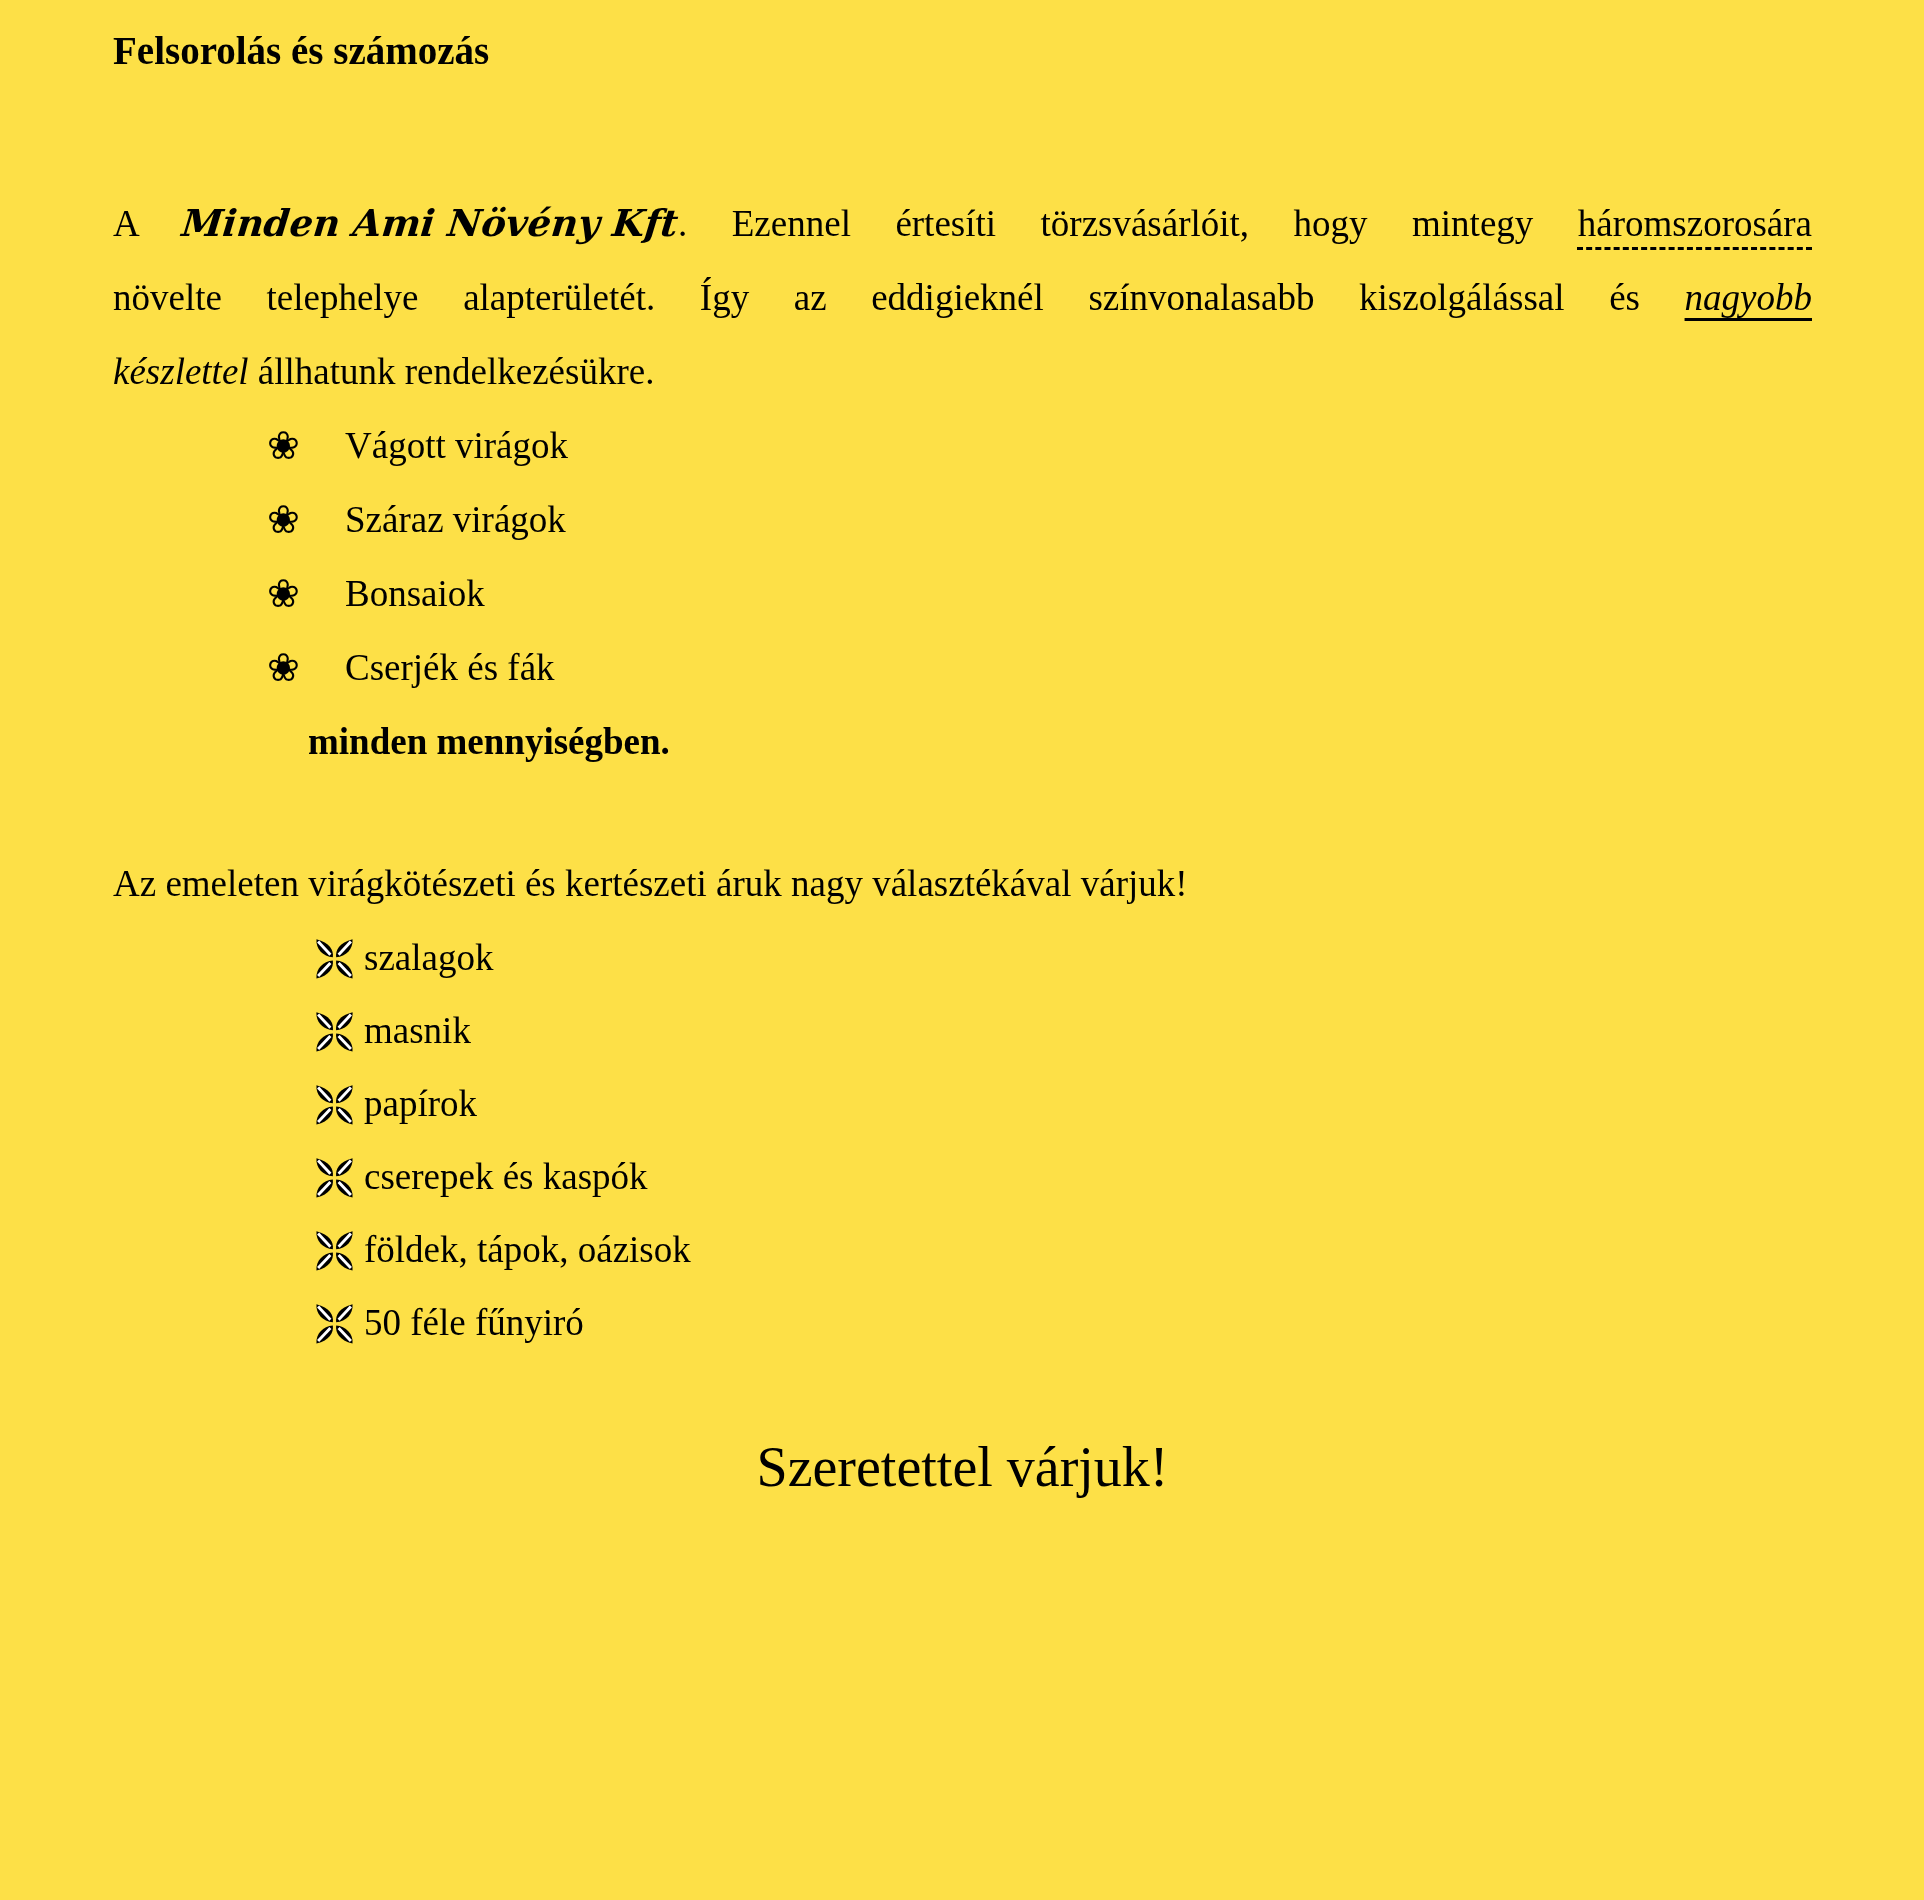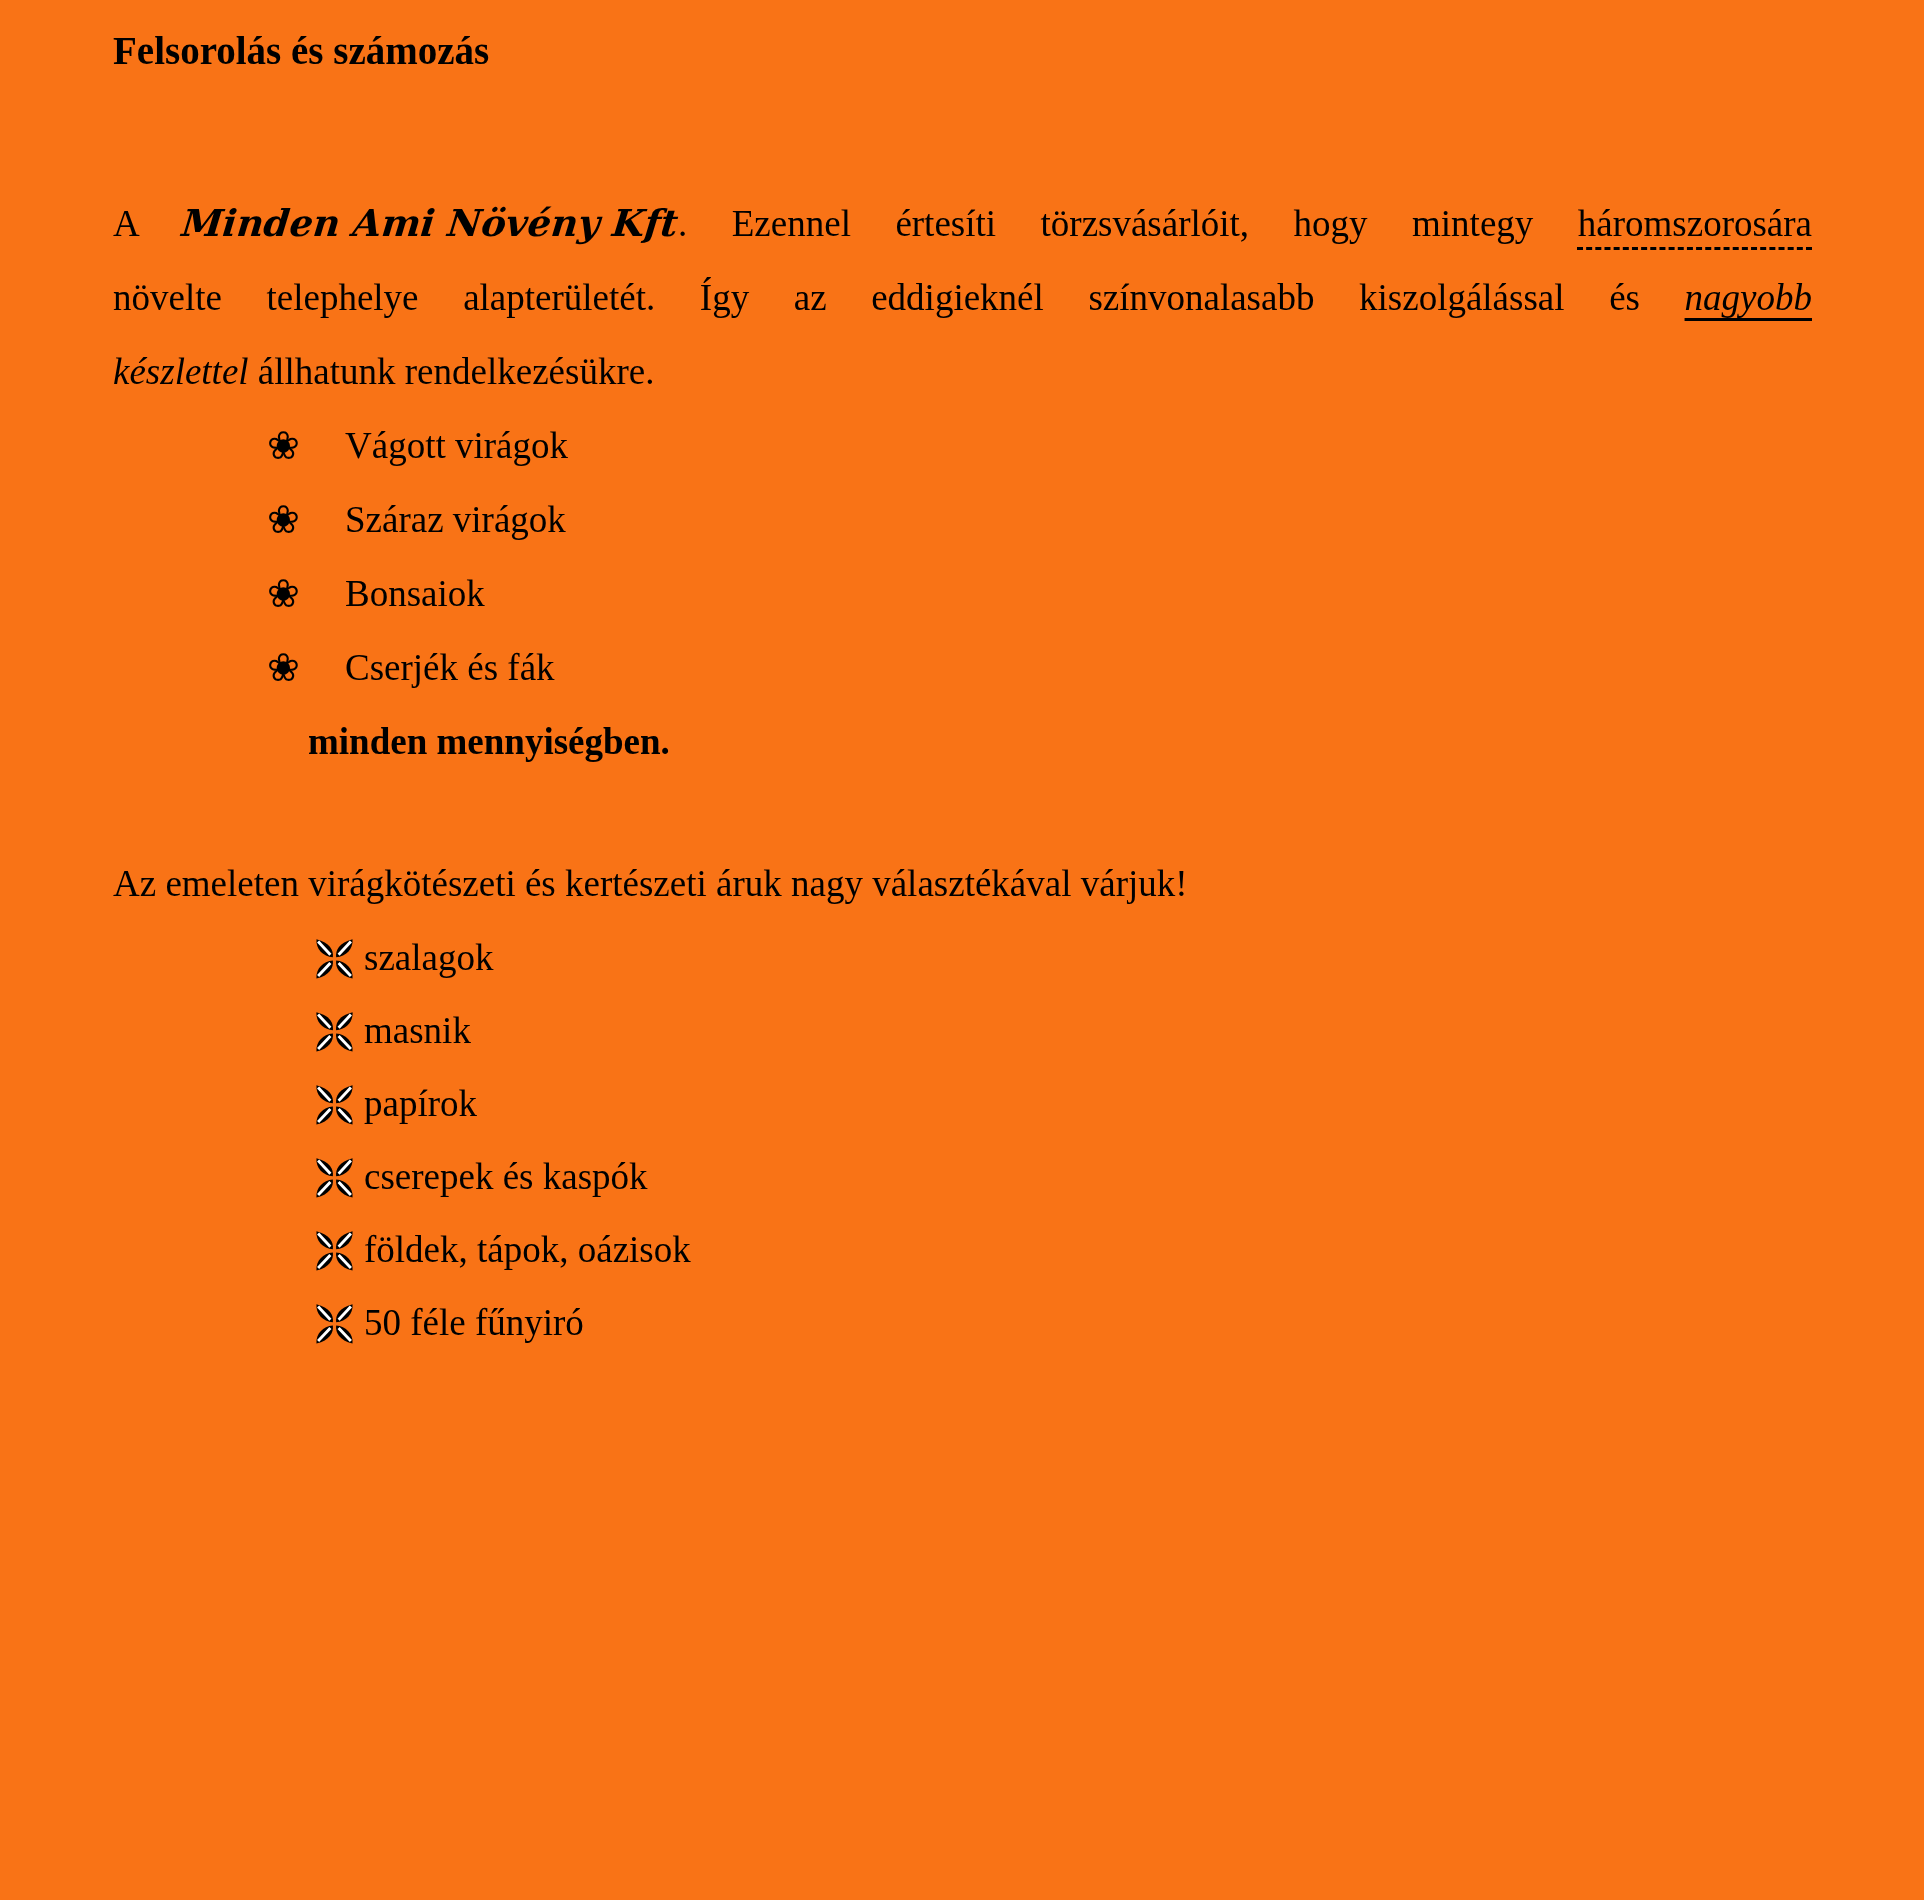--- a/index.html
+++ b/index.html
@@ -10,21 +10,21 @@
     color: #000000;
     font-family: "Liberation Serif", serif;
     font-size: 37px;
     overflow: hidden;
   }
   .page {
     box-sizing: border-box;
     width: 1925px;
     height: 1900px;
     padding: 0 113px;
-    background: #f97316;
+    background: #fde047;
   }
   .heading {
     margin: 0;
     padding-top: 25.4px;
     font-size: 39px;
     line-height: 51px;
     font-weight: 700;
   }
   .intro { margin-top: 110px; }
   .intro-line { line-height: 74px; }
@@ -283,15 +283,16 @@
               <path stroke="#fff" stroke-width="7" fill="none" d="M10 -10 L 40 -42"></path>
             </g>
           </g>
         </svg>
         <span>50 féle fűnyiró</span>
       </li>
 
     </ul>
 
 
+  <div class="closing">Szeretettel várjuk!</div>
 
 </div>
 
 
 </body></html>

